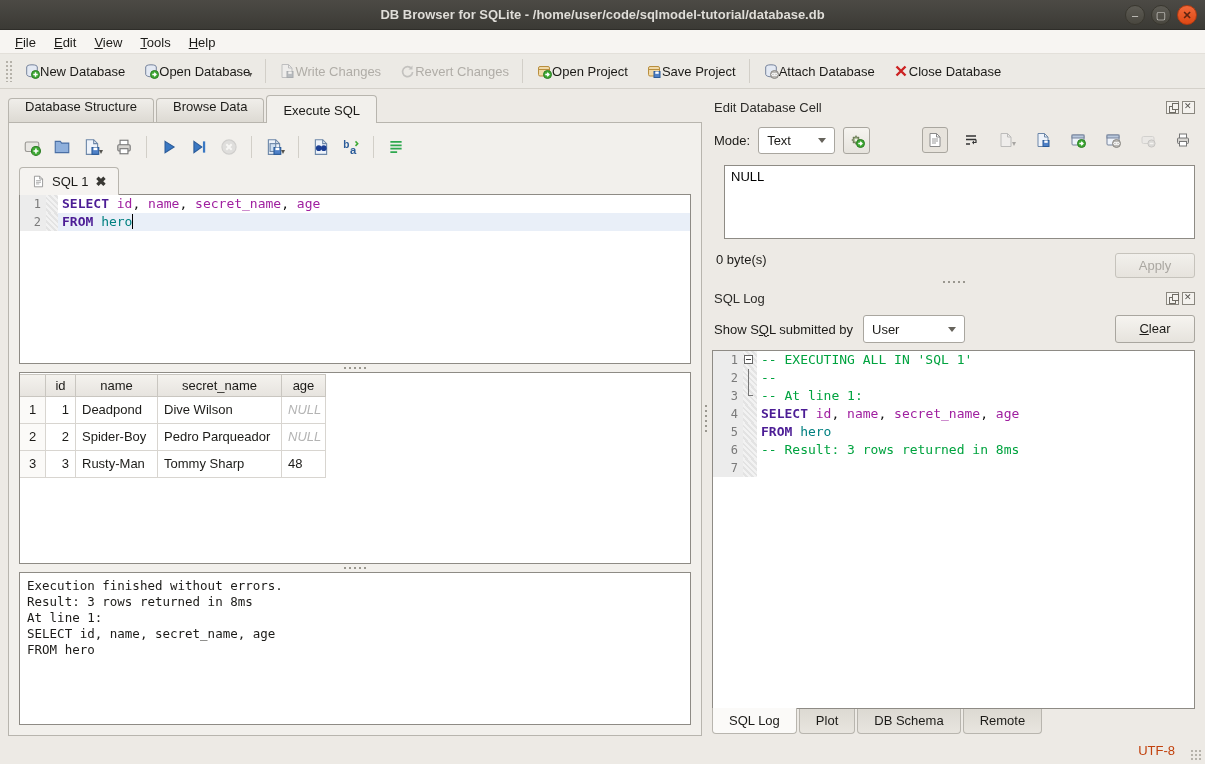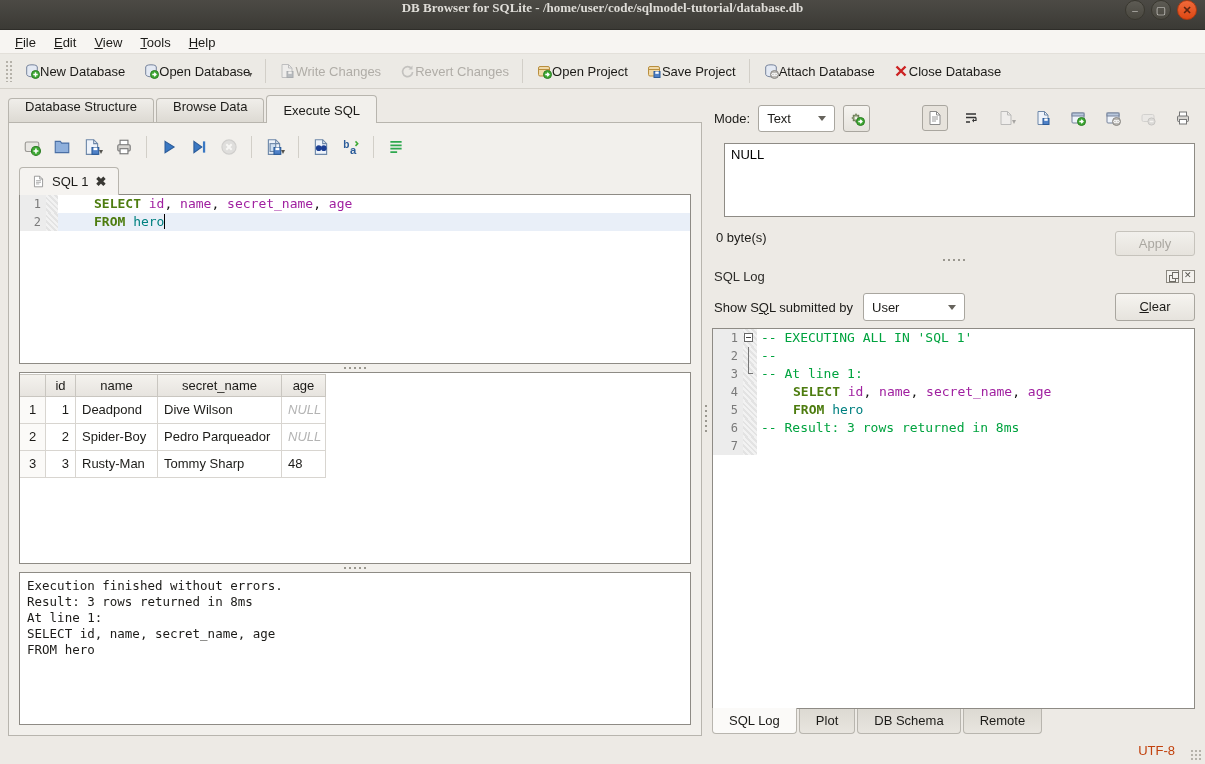--- a/index.html
+++ b/index.html
@@ -7,23 +7,22 @@
   body {
     font-family:"Liberation Sans", sans-serif;
     font-size:13px; color:#1c1b18;
     background:#edeae5;
     display:flex; flex-direction:column;
   }
   
   .titlebar {
     height:30px; flex:0 0 30px;
     background:linear-gradient(#4c4a45,#3b3a35);
-    display:flex; position:relative;
+    display:flex; align-items:center; position:relative;
     border-bottom:1px solid #2e2d29;
-    font-family:Liberation Serif, serif;
   }
   .titlebar .title {
     position:absolute; left:0; right:0; text-align:center;
     color:#dfddd8; font-weight:bold; font-size:13px;
   }
   .winbtns { margin-left:auto; display:flex; gap:6px; padding-right:8px; z-index:2; }
   .winbtn {
     width:20px; height:20px; border-radius:50%;
     background:linear-gradient(#5d5b54,#49473f);
     border:1px solid #39372f;
@@ -76,21 +75,21 @@
     font-family:"DejaVu Sans Mono", monospace; font-size:13px; }
   .ed-main { height:170px; flex:0 0 170px; }
   .cline { display:flex; height:18px; line-height:18px; white-space:pre; }
   .cline .num { width:26px; flex:0 0 26px; background:#ececec; color:#7a7a7a;
     text-align:right; padding-right:5px; font-size:12px; }
   .cline .fold { width:12px; flex:0 0 12px;
     background:repeating-linear-gradient(45deg,#f2f2f2 0 2px,#e3e3e3 2px 4px);
     position:relative; }
   .cline .txt { flex:1; padding-left:4px; }
   .cline.cur .txt { background:#e9eff8; }
-  .tk-kw { color:#4d7c0f; font-weight:bold;margin-left:32px; }
+  .tk-kw { color:#4c1d95; font-weight:bold; }
   .tk-id { color:#a020a0; }
   .tk-tb { color:#008080; }
   .tk-cm { color:#00a33f; }
   .tk-pl { color:#111; }
   .caret { border-left:1px solid #000; margin-left:0px; }
   .fold-box { position:absolute; left:1px; top:4px; width:9px; height:9px; border:1px solid #666; background:#fff; }
   .fold-box::after { content:""; position:absolute; left:1px; right:1px; top:3px; border-top:1px solid #444; }
   .fold-pipe { position:absolute; left:5px; top:0; bottom:0; width:1px; background:#777; }
   .fold-corner { position:absolute; left:5px; top:0; width:5px; height:9px; border-left:1px solid #777; border-bottom:1px solid #777; }
   
@@ -453,20 +452,27 @@
         </div>
     </div>
   </div>
 
   <div class="vsplit">
       <div class="vdots"></div>
     </div>
 
   <div class="rightcol">
 
+    <div class="dockhead">
+      <span class="dtitle">Edit Database Cell</span>
+      <span class="dockbtns">
+        <span class="dockbtn float"></span>
+        <span class="dockbtn close"></span>
+      </span>
+    </div>
 
     <div class="moderow">
       <span>Mode:</span>
       <div class="combo mode">
         <span>Text</span>
         <span class="arr"></span>
       </div>
       <div class="squarebtn" id="gearbtn">
           <span class="" style="display:flex">
             <svg class="icn" viewBox="0 0 16 16">

